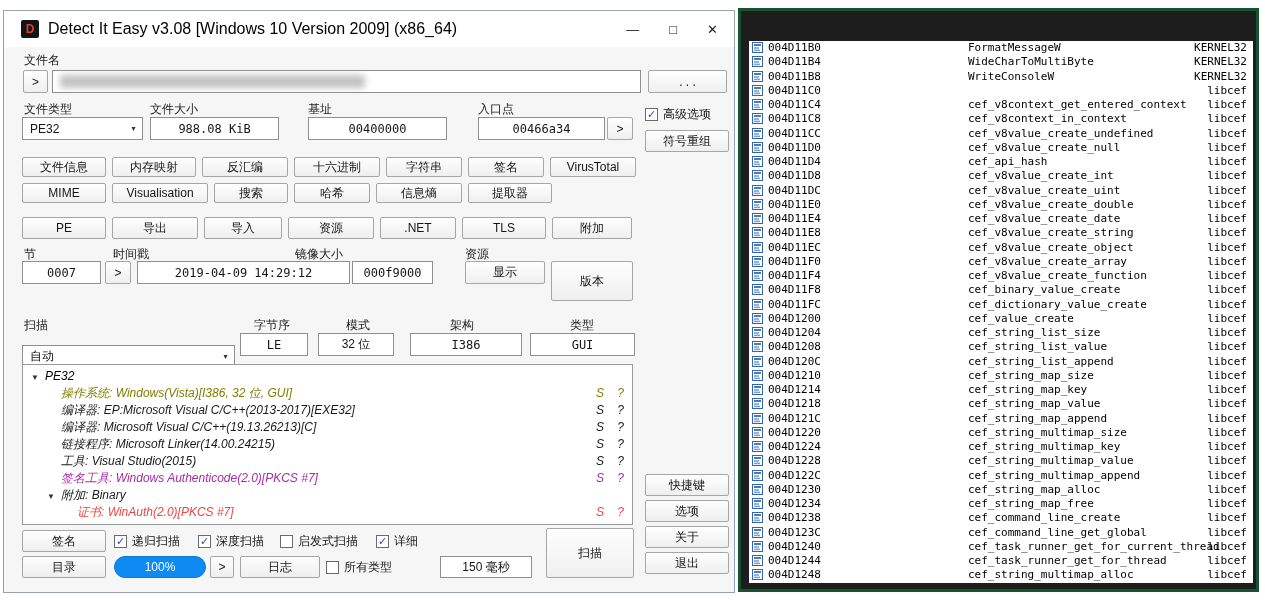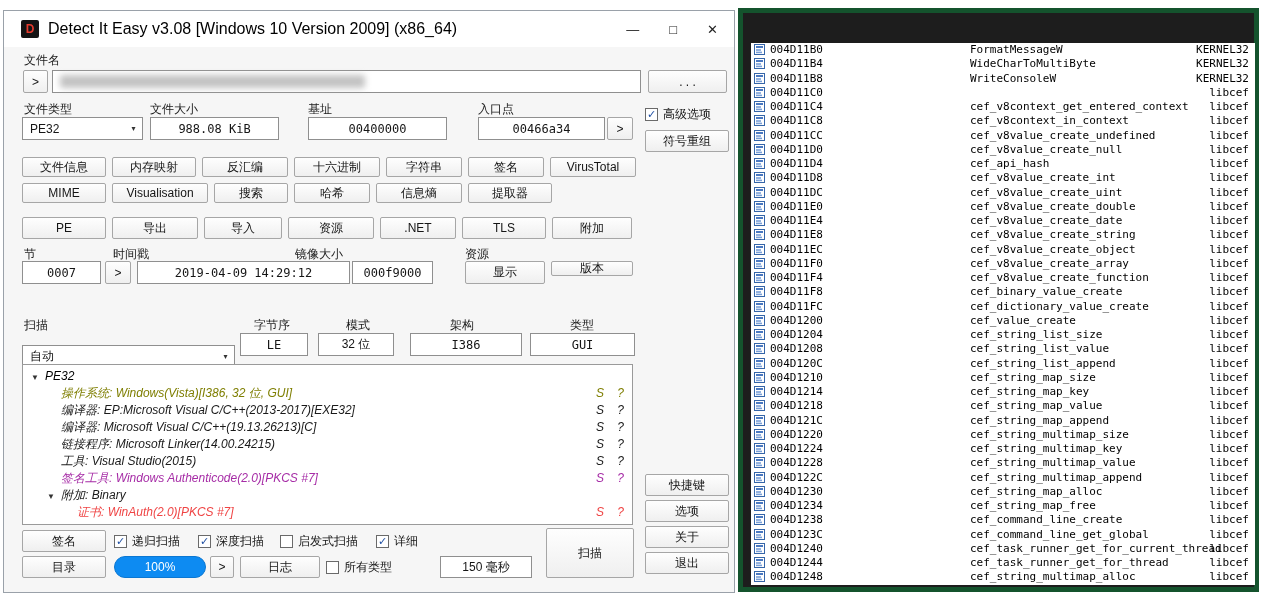--- a/index.html
+++ b/index.html
@@ -39,21 +39,21 @@
   .progress { position:absolute; background:#0d8bf2; border:1px solid #0b77d2; border-radius:11px; color:#fff;
               display:flex; align-items:center; justify-content:center; font-size:12px; }
 
   .tree { position:absolute; left:18px; top:353px; width:611px; height:161px; border:1px solid #9a9a9a; background:#fff; padding-top:3px; overflow:hidden;font-style:italic; }
   .tree-row { position:relative; height:17px; line-height:17px; font-size:12px; white-space:nowrap; }
   .tri { display:inline-block; width:14px; font-size:8px; color:#333; }
   .sq { position:absolute; top:0; font-size:12px; }
   .sq.s { right:28px; } .sq.q { right:8px; }
 
   
-  .imports-window { position:absolute; left:738px; top:8px; width:521px; height:584px; background:#1d1d1d; border:5px solid #14532d; }
+  .imports-window { position:absolute; left:738px; top:8px; width:521px; height:584px; background:#1d1d1d; border:3px solid #14532d; }
   .imp-list { position:absolute; left:8px; top:30px; width:504px; height:542px; background:#fff; overflow:hidden; }
   .imp-row { position:relative; height:calc(542px / 38); font-family:"DejaVu Sans Mono","Liberation Mono",monospace;
              font-size:11px; line-height:14px; white-space:nowrap; color:#000; }
   .imp-icon { position:absolute; left:3px; top:1px; width:11px; height:11px; }
   .imp-addr { position:absolute; left:19px; }
   .imp-name { position:absolute; left:219px; }
   .imp-lib  { position:absolute; right:6px; }
 </style>
 </head>
 <body>
@@ -127,21 +127,21 @@
   <div class="label" style="left:20px;top:235px">节</div>
   <div class="label" style="left:109px;top:235px">时间戳</div>
   <div class="label" style="left:291px;top:235px">镜像大小</div>
   <div class="label" style="left:461px;top:235px">资源</div>
 
   <div class="field" style="left:18px;top:250px;width:79px;height:23px">0007</div>
   <div class="btn abs" style="left:101px;top:250px;width:26px;height:23px">&gt;</div>
   <div class="field" style="left:133px;top:250px;width:213px;height:23px">2019-04-09 14:29:12</div>
   <div class="field" style="left:348px;top:250px;width:81px;height:23px">000f9000</div>
   <div class="btn abs" style="left:461px;top:250px;width:80px;height:23px">显示</div>
-  <div class="btn abs" style="left:547px;top:250px;width:82px;height:15px">版本</div>
+  <div class="btn abs" style="left:547px;top:250px;width:82px;height:40px">版本</div>
 
   <div class="label" style="left:20px;top:306px">扫描</div>
   <div class="label" style="left:250px;top:306px">字节序</div>
   <div class="label" style="left:342px;top:306px">模式</div>
   <div class="label" style="left:446px;top:306px">架构</div>
   <div class="label" style="left:566px;top:306px">类型</div>
 
   <div class="combo" style="left:18px;top:334px;width:213px;height:23px">
     <span>自动</span>
     <span class="arrow">▾</span>

